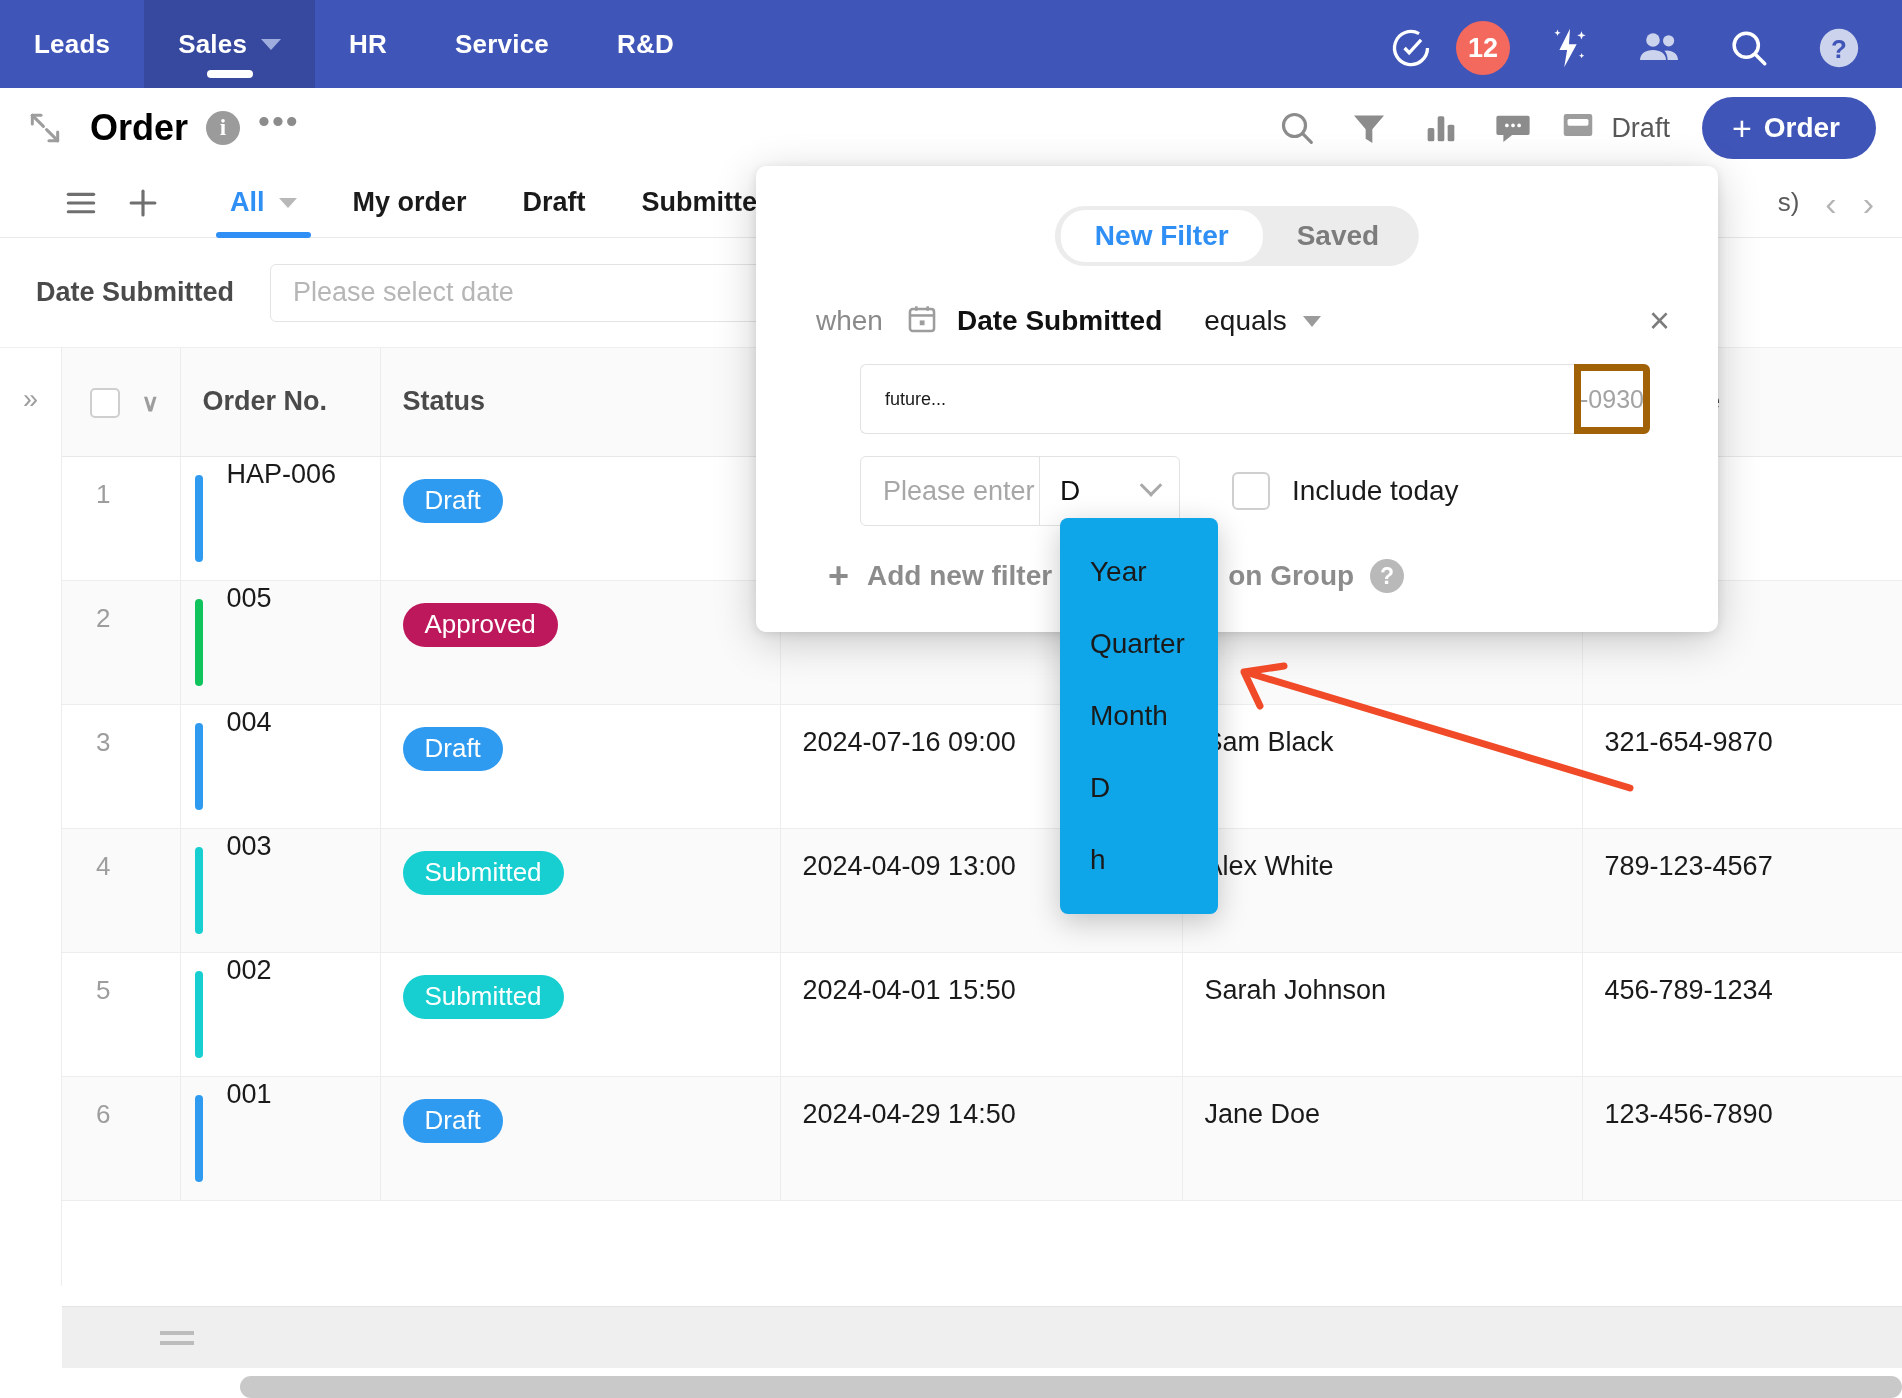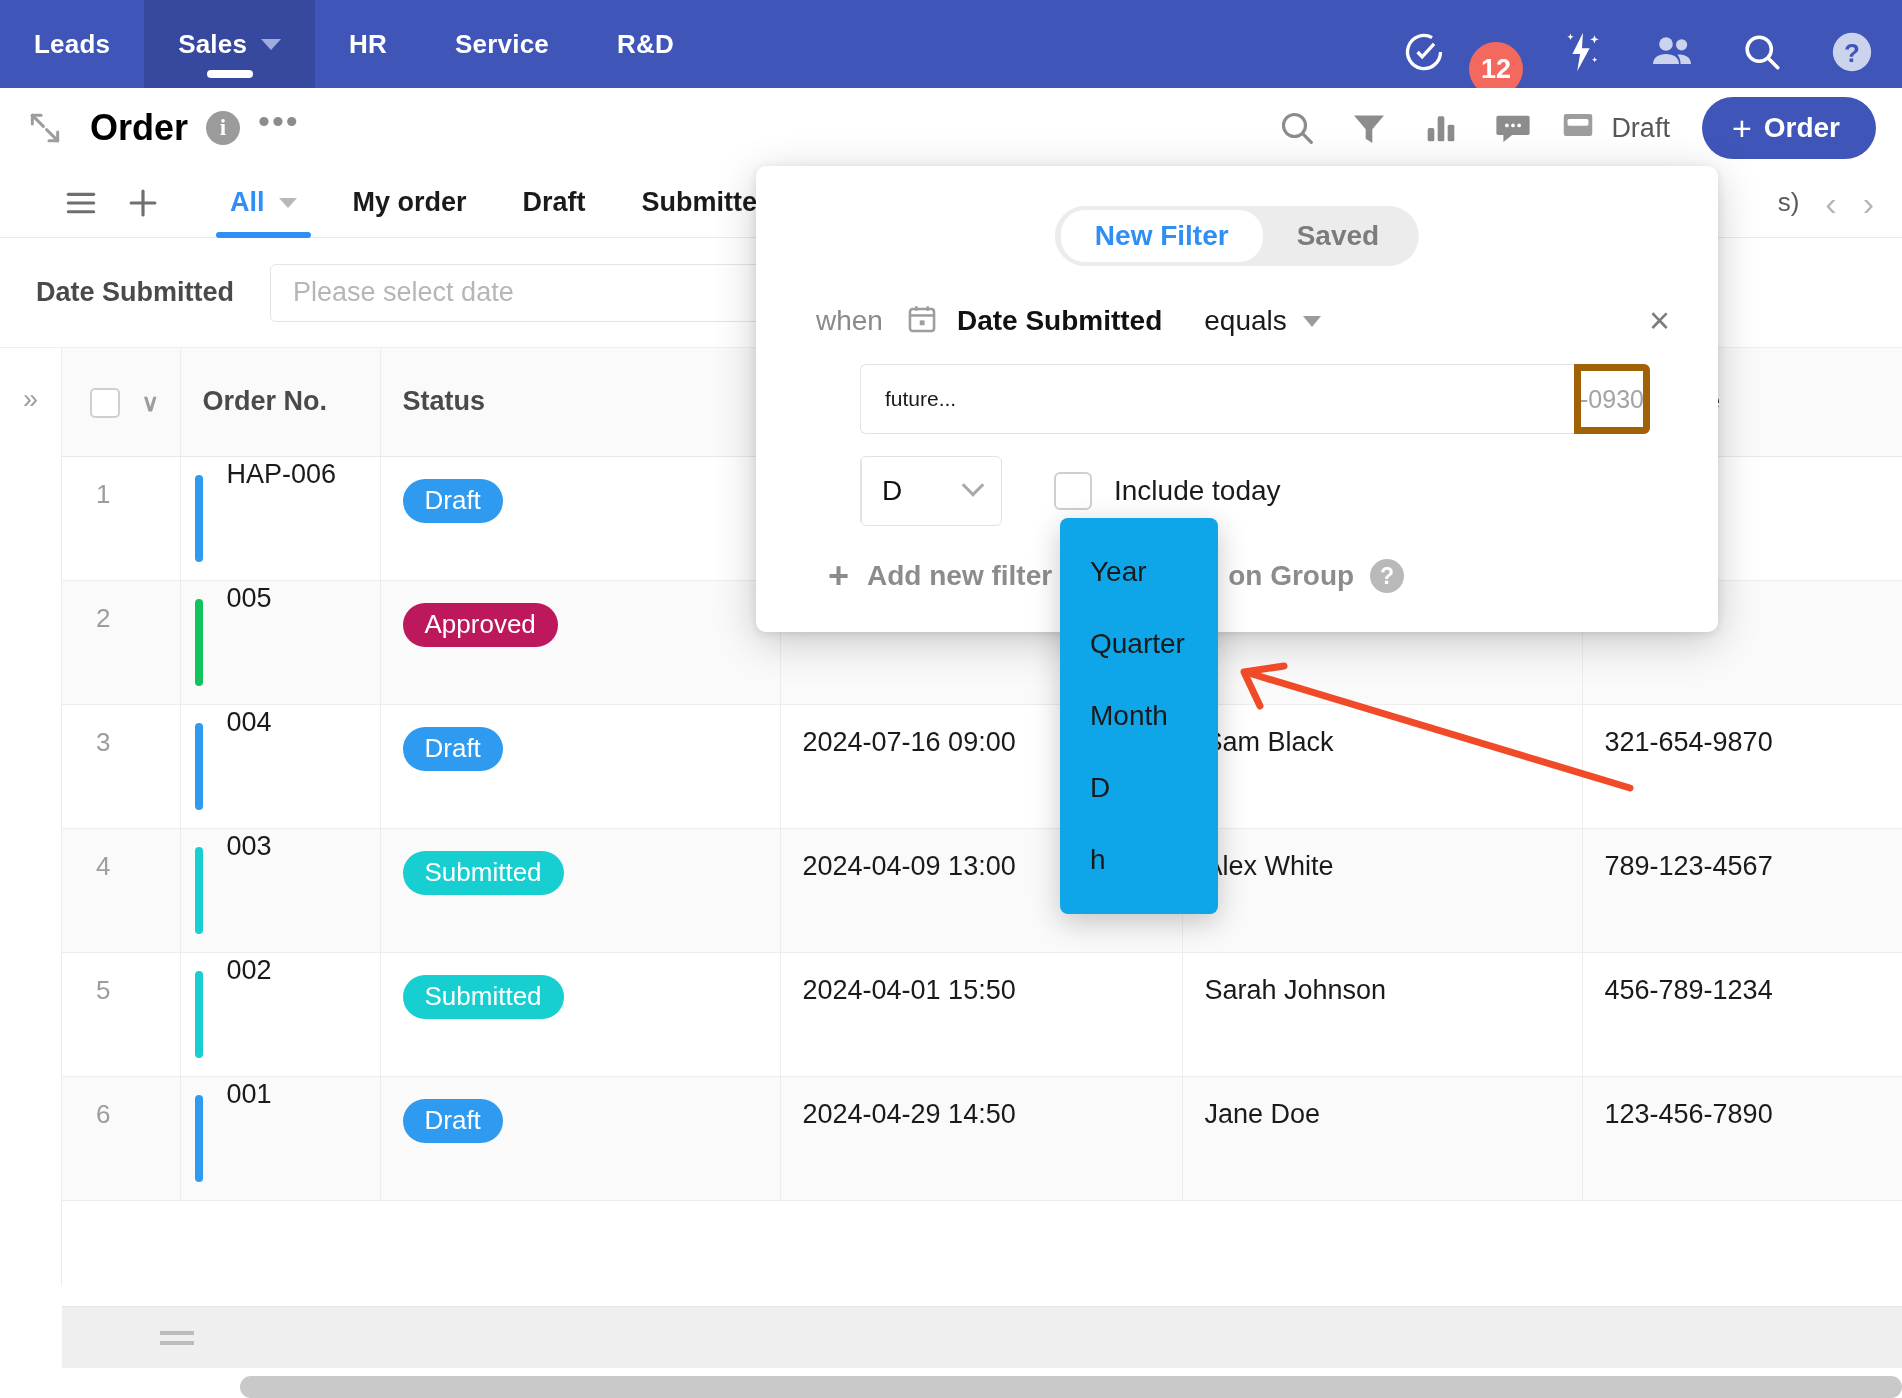--- a/index.html
+++ b/index.html
@@ -36,22 +36,22 @@
     width: 46px; height: 8px; border-radius: 4px; background: #ffffff;
   }
   .nav-caret {
     display: inline-block; margin-left: 14px;
     width: 0; height: 0;
     border-left: 10px solid transparent;
     border-right: 10px solid transparent;
     border-top: 11px solid #9fadde;
   }
   .nav-right {
-    margin-left: auto; display: flex; align-items: flex-end;
-    gap: 16px; padding-right: 13px;
+    margin-left: auto; display: flex; align-items: center;
+    gap: 16px; padding-right: 26px;
   }
   .nav-icon {
     width: 74px; height: 88px;
     display: flex; align-items: center; justify-content: center;
     cursor: pointer; position: relative;
   }
   .nav-icon svg { display: block; }
   .badge-12 {
     min-width: 54px; height: 54px; border-radius: 27px;
     background: #f4695e; color: #fff;
@@ -288,21 +288,21 @@
 
   .valrow {
     position: absolute; top: 198px; left: 104px;
     display: flex; align-items: stretch;
     width: 790px; height: 70px;
   }
   .val-input {
     flex: 1; border: 1px solid #e2e2e2; border-right: none;
     border-radius: 6px 0 0 6px; background: #fff;
     display: flex; align-items: center; padding: 0 24px;
-    font-size: 21px; color: #1a1a1a; cursor: text;
+    font-size: 18px; color: #1a1a1a; cursor: text;
   }
   .val-suffix {
     width: 76px; border: 7px solid #a16207; border-radius: 0 6px 6px 0;
     display: flex; align-items: center; justify-content: center;
     font-size: 25px; color: #a3a3a3; background: #fff;
   }
 
   .unitrow {
     position: absolute; top: 290px; left: 104px;
     display: flex; align-items: center;
@@ -692,20 +692,23 @@
 
   <div class="valrow">
     <div class="val-input">
       <span>future...</span>
     </div>
     <div class="val-suffix">-0930</div>
   </div>
 
   <div class="unitrow">
     <div class="unit-group">
+      <div class="unit-num">
+        <span>Please enter</span>
+      </div>
       <div class="unit-sel">
         <span>D</span>
         <span class="chev-d"></span>
       </div>
     </div>
     <div class="include-wrap">
       <span class="include-box"></span>
       <span class="include-label">Include today</span>
     </div>
   </div>

